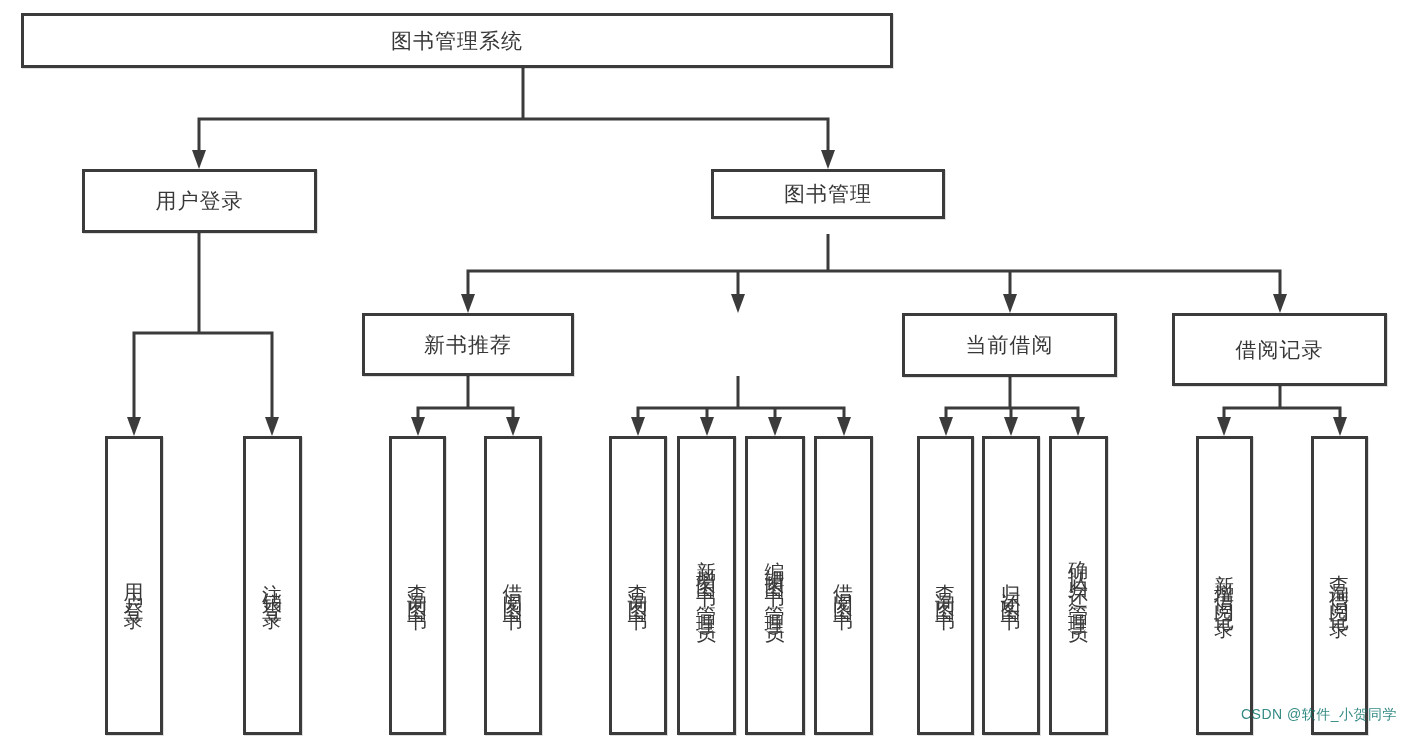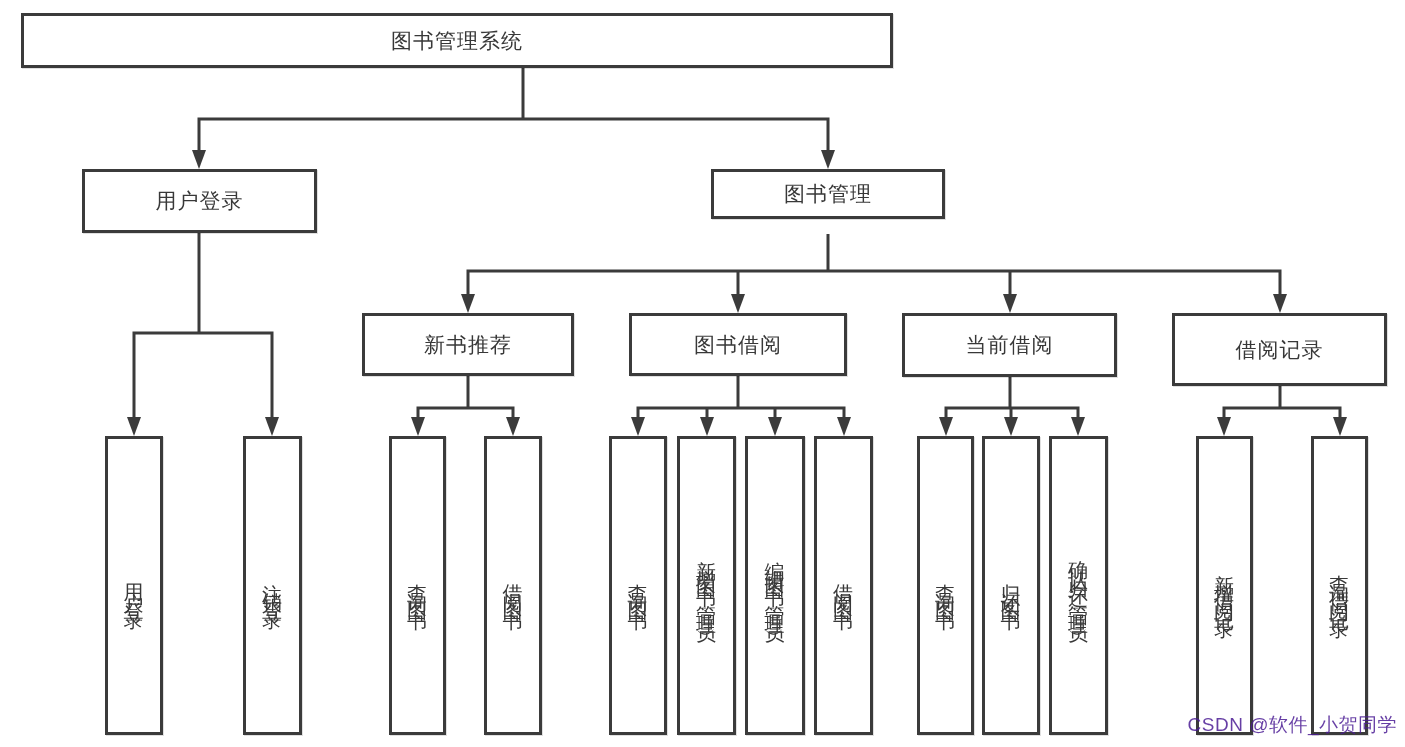--- a/index.html
+++ b/index.html
@@ -40,23 +40,23 @@
     line-height: 1;
     letter-spacing: 9px;
     white-space: nowrap;
   }
 
   .root-node { font-size: 21px; }
 
   .watermark {
     position: absolute;
     right: 8px;
-    bottom: 9px;
-    font-size: 19px;
-    color: #4c1d95;
+    bottom: 23px;
+    font-size: 14px;
+    color: #0f766e;
     opacity: 0.85;
     letter-spacing: 0.5px;
     z-index: 10;
     pointer-events: none;
   }
 </style>
 </head>
 <body>
 
 <div class="canvas">
@@ -122,21 +122,20 @@
       <polygon points="1333,417 1347,417 1340,436" fill="#3b3b3b" stroke="none"></polygon>
     </g>
   </svg>
 
   <div class="node h root-node" style="left:21px; top:13px; width:872px; height:55px;">图书管理系统</div>
 
   <div class="node h" style="left:82px; top:169px; width:235px; height:64px;">用户登录</div>
   <div class="node h" style="left:711px; top:169px; width:234px; height:50px;">图书管理</div>
 
   <div class="node h" style="left:362px; top:313px; width:212px; height:63px;">新书推荐</div>
-  <div class="node h" style="left:629px; top:313px; width:218px; height:63px;">图书借阅</div>
   <div class="node h" style="left:902px; top:313px; width:215px; height:64px;">当前借阅</div>
   <div class="node h" style="left:1172px; top:313px; width:215px; height:73px;">借阅记录</div>
 
   <div class="node v" style="left:105px; top:436px; width:58px; height:299px;">
     <span class="vtext">用户登录</span>
   </div>
   <div class="node v" style="left:243px; top:436px; width:59px; height:299px;">
     <span class="vtext">注销登录</span>
   </div>
 

